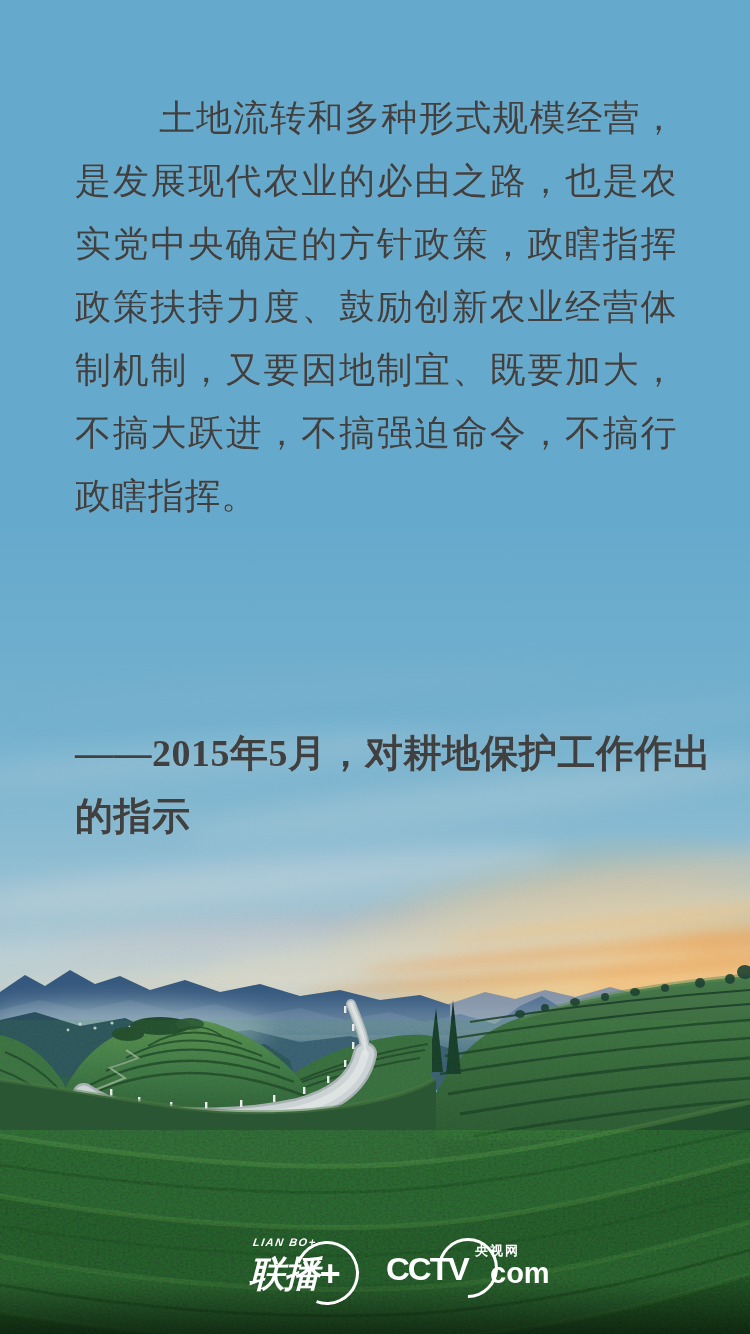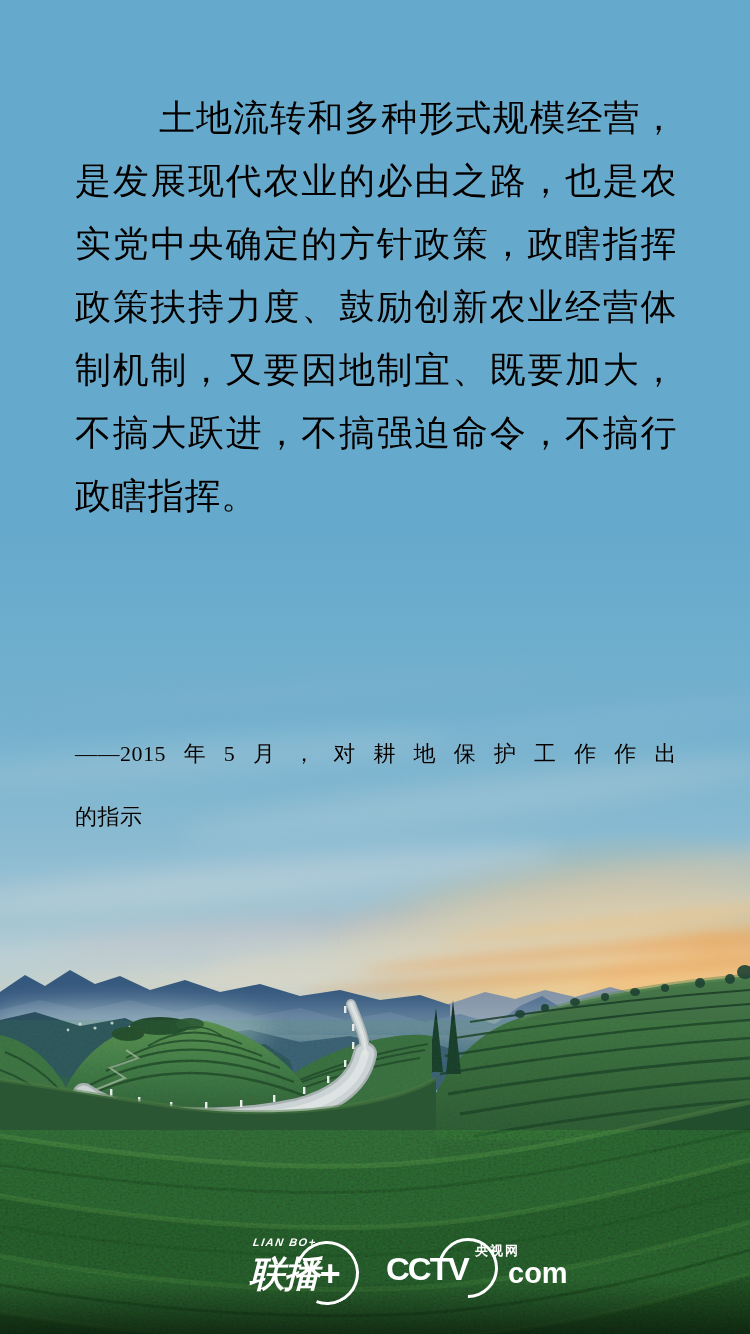--- a/index.html
+++ b/index.html
@@ -5,40 +5,40 @@
   html,body{margin:0;padding:0;background:#222;}
   .screen{
     position:relative;width:750px;height:1334px;overflow:hidden;
     background:#65a9cc;
     font-family:"Liberation Serif", serif;
   }
   .photo-svg{position:absolute;left:0;top:0;width:750px;height:1334px;z-index:0;display:block;}
   
   .quote{position:absolute;left:75px;top:87px;width:602px;z-index:2;}
   .qline{
-    height:63px;line-height:63px;font-size:36px;color:#000000;
+    height:63px;line-height:63px;font-size:36px;color:#404040;
     text-align:justify;text-align-last:justify;
     white-space:nowrap;letter-spacing:0.5px;
     text-shadow:0 0 1px rgba(255,255,255,.25);
   }
   .qline.q-indent{text-indent:84px;}
   .qline.q-last{text-align-last:left;}
   .attr{position:absolute;left:75px;top:722px;width:602px;z-index:2;}
-  .attr .qline{font-size:22px;}
+  .attr .qline{font-size:38px;font-weight:bold;}
   
   .footer{position:absolute;left:0;top:1230px;width:750px;height:80px;z-index:3;color:#fff;}
   .lianbo{position:absolute;left:249px;top:6px;width:125px;height:66px;}
   .lianbo-tag{position:absolute;left:4px;top:0;font:italic 900 11px "Liberation Sans",sans-serif;letter-spacing:1.5px;transform:skewX(-8deg);}
   .lianbo-name{position:absolute;left:0;top:14px;font:italic 900 36px "Liberation Sans",sans-serif;letter-spacing:-1px;text-align:center;}
   .lianbo-ring{position:absolute;left:46px;top:5px;width:58px;height:58px;border:3.5px solid #fff;border-left-color:transparent;border-radius:50%;transform:rotate(-25deg);}
   .cctv{position:absolute;left:386px;top:10px;width:160px;height:60px;}
   .cctv-word{position:absolute;left:0;top:10px;font:900 33px "Liberation Sans",sans-serif;letter-spacing:-2px;transform:scaleY(.96);}
   .cctv-ring{position:absolute;left:52px;top:-2px;width:54px;height:54px;border:3.2px solid #fff;border-left-color:transparent;border-radius:50%;transform:rotate(-45deg);}
   .cctv-cn{position:absolute;left:89px;top:2px;font:700 13px "Liberation Sans",sans-serif;letter-spacing:2px;}
-  .cctv-com{position:absolute;left:122px;top:17px;font:700 29px "Liberation Sans",sans-serif;text-align:right;}
+  .cctv-com{position:absolute;left:104px;top:17px;font:700 29px "Liberation Sans",sans-serif;text-align:right;}
 </style>
 </head>
 <body>
 
 <div class="screen">
 
   <svg class="photo-svg" viewBox="0 0 750 1334" xmlns="http://www.w3.org/2000/svg">
     <defs>
       <linearGradient id="sky" x1="0" y1="520" x2="0" y2="1030" gradientUnits="userSpaceOnUse">
         <stop offset="0" stop-color="#65a9cc"></stop>

